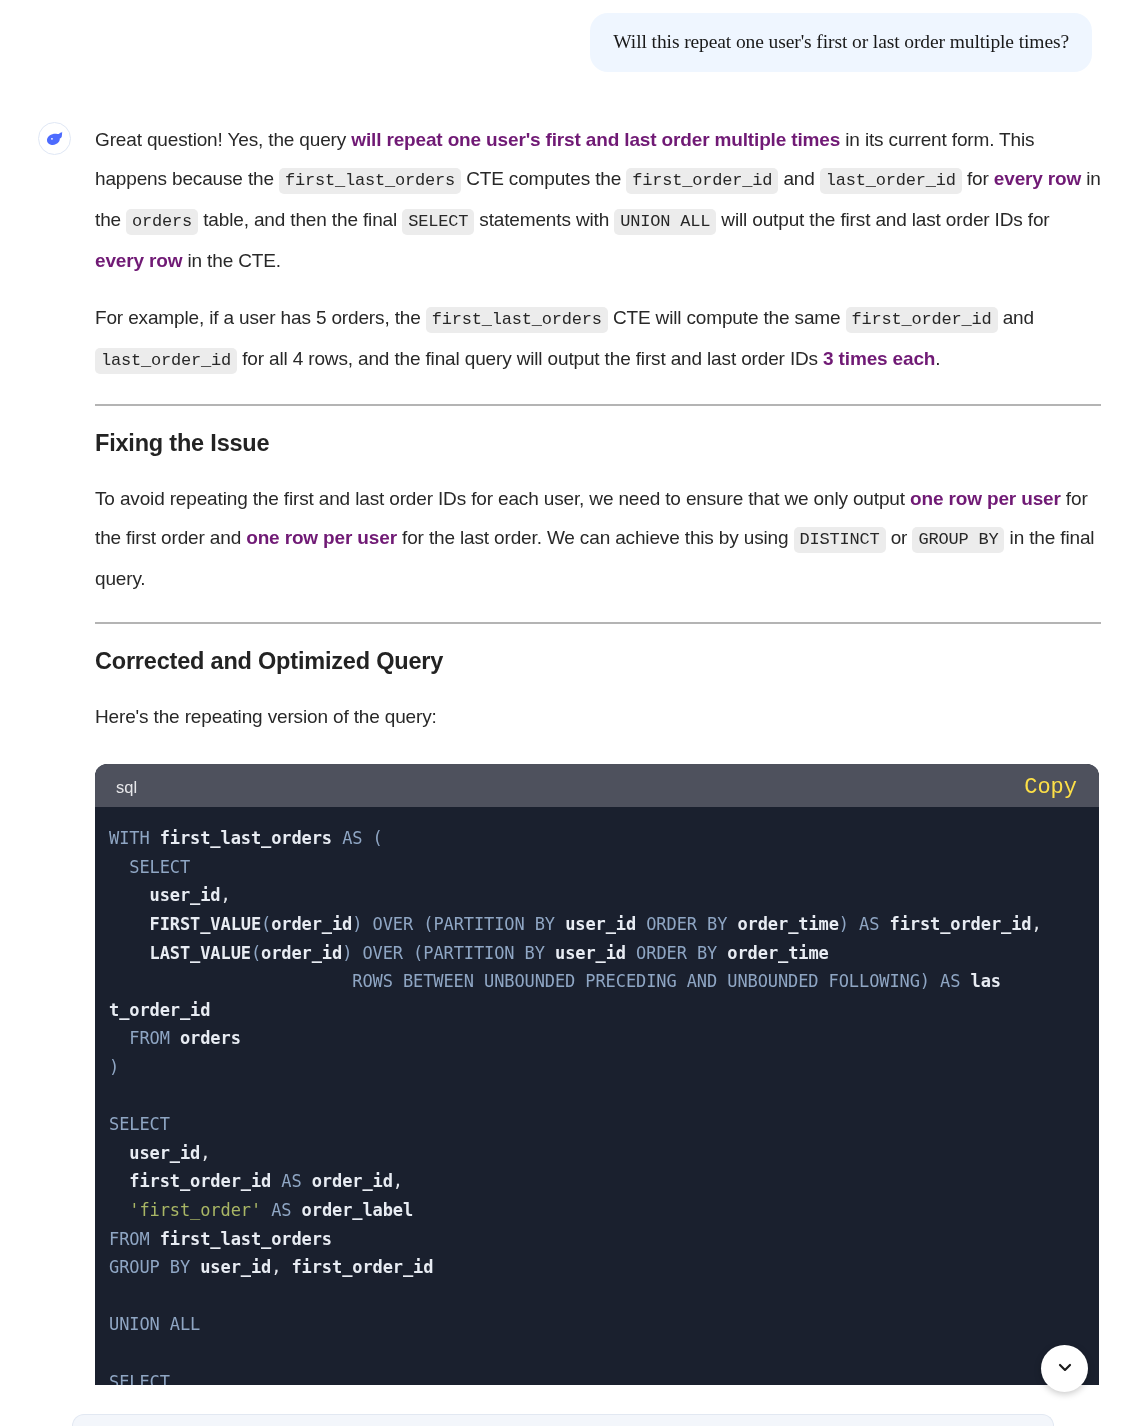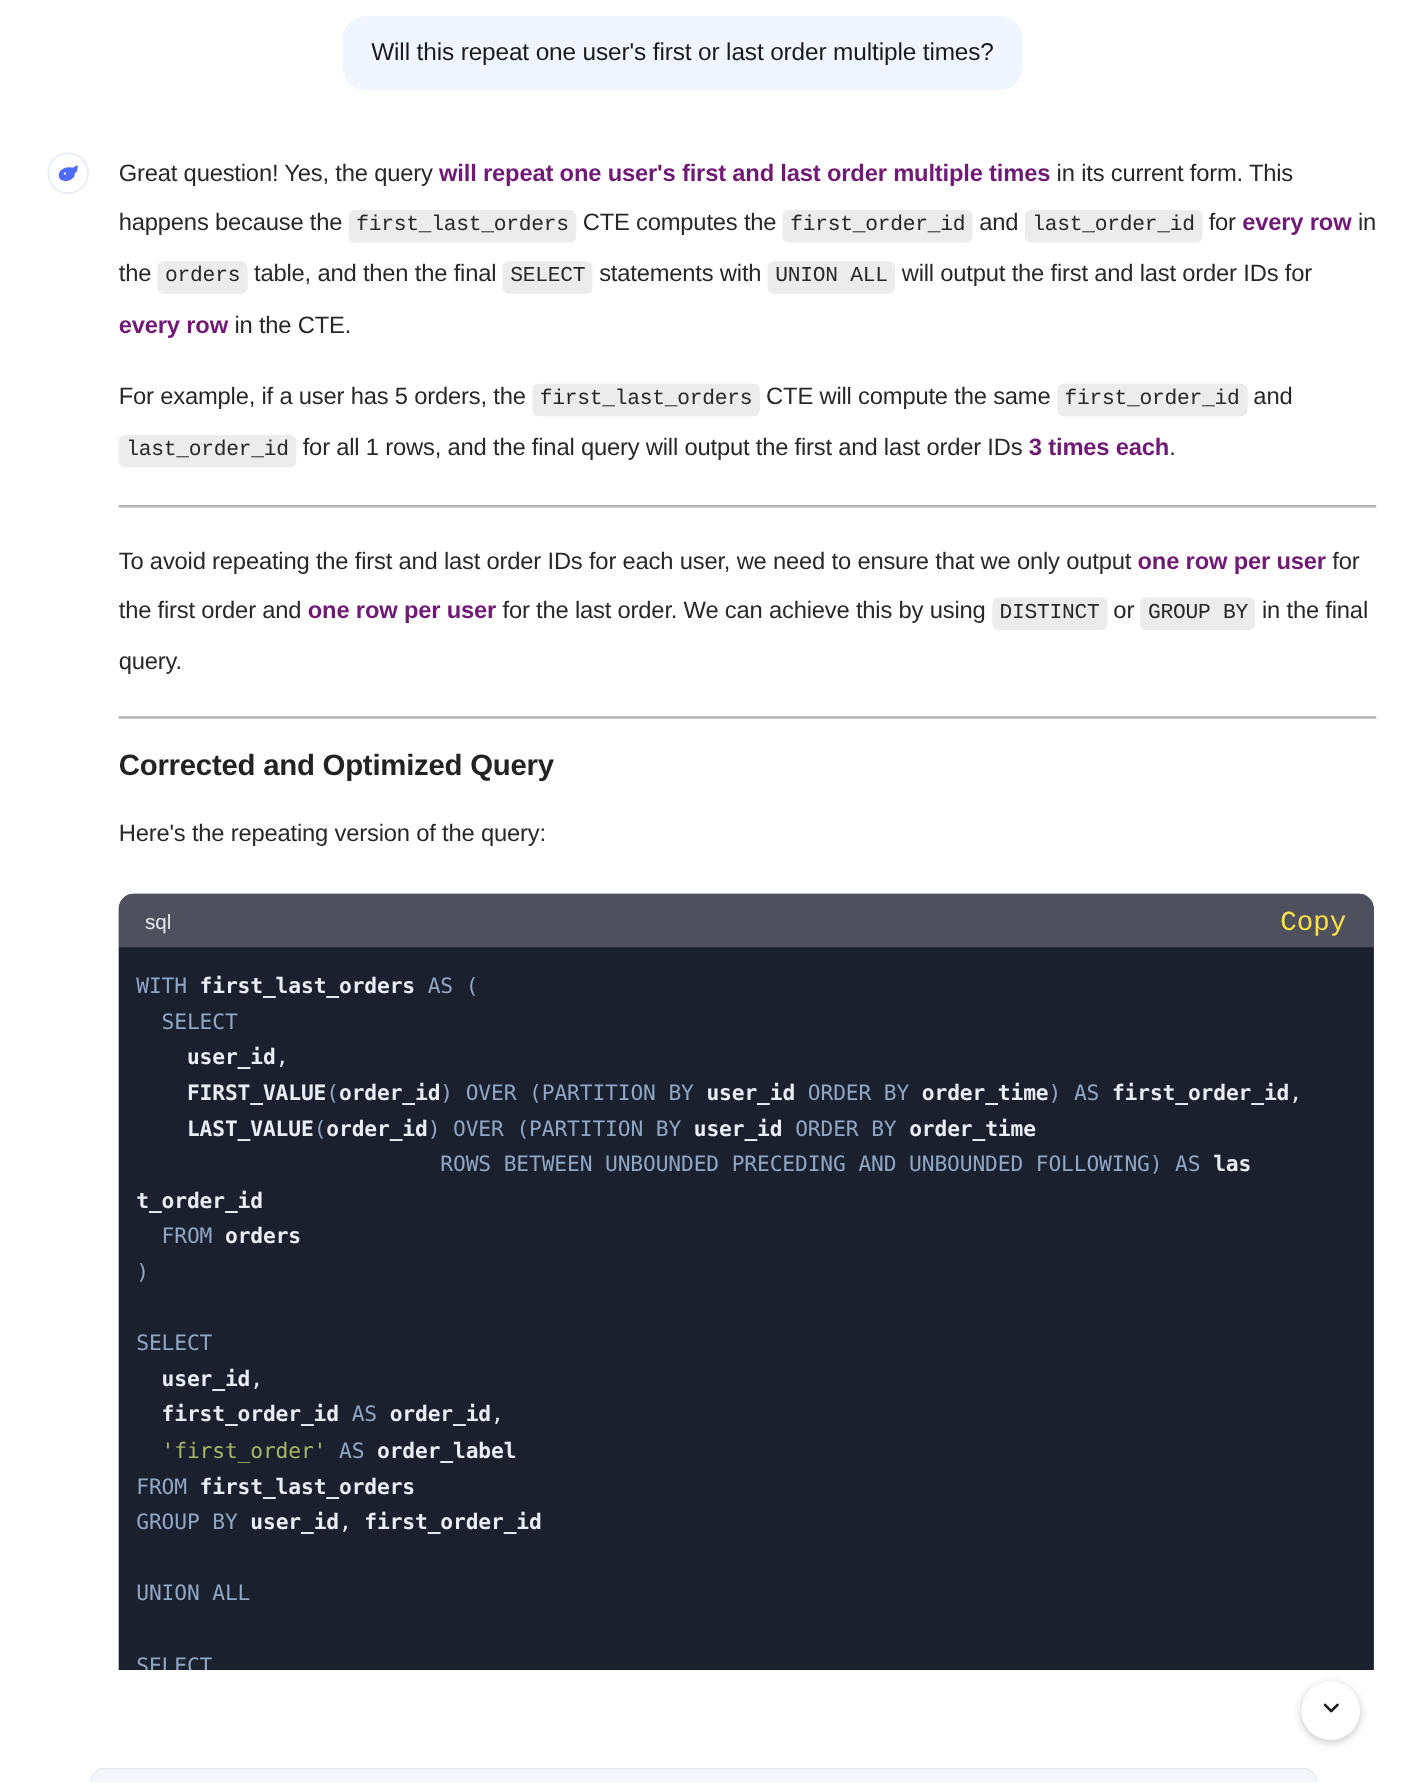--- a/index.html
+++ b/index.html
@@ -14,22 +14,23 @@
     position: relative;
     width: 1126px;
     height: 1426px;
     background: #ffffff;
     overflow: hidden;
   }
 
   
   .user-row {
     display: flex;
-    justify-content: center;
+    justify-content: flex-end;
     padding: 13px 34px 0 0;
+    font-family: Liberation Serif, serif;
   }
   .user-bubble {
     background: #eff6ff;
     color: #1a1a1a;
     border-radius: 18px;
     padding: 15px 23px 16px 23px;
     font-size: 19.5px;
     line-height: 1.45;
     max-width: 700px;
     letter-spacing: -0.1px;
@@ -194,25 +195,26 @@
       </span>
     </div>
 
     <div class="msg-body">
 
       <p class="para">
         <span>Great question! Yes, the query </span><b>will repeat one user's first and last order multiple times</b><span> in its current form. This happens because the </span><code class="ic">first_last_orders</code><span> CTE computes the </span><code class="ic">first_order_id</code><span> and </span><code class="ic">last_order_id</code><span> for </span><b>every row</b><span> in the </span><code class="ic">orders</code><span> table, and then the final </span><code class="ic">SELECT</code><span> statements with </span><code class="ic">UNION ALL</code><span> will output the first and last order IDs for </span><b>every row</b><span> in the CTE.</span>
       </p>
 
       <p class="para">
-        <span>For example, if a user has 5 orders, the </span><code class="ic">first_last_orders</code><span> CTE will compute the same </span><code class="ic">first_order_id</code><span> and </span><code class="ic">last_order_id</code><span> for all 1 rows, and the final query will output the first and last order IDs </span><b>3 times each</b><span>.</span>
+        <span>For example, if a user has 5 orders, the </span><code class="ic">first_last_orders</code><span> CTE will compute the same </span><code class="ic">first_order_id</code><span> and </span><code class="ic">last_order_id</code><span> for all 4 rows, and the final query will output the first and last order IDs </span><b>3 times each</b><span>.</span>
       </p>
 
       <hr class="rule">
 
+      <h3 class="section-title">Fixing the Issue</h3>
 
       <p class="para">
         <span>To avoid repeating the first and last order IDs for each user, we need to ensure that we only output </span><b>one row per user</b><span> for the first order and </span><b>one row per user</b><span> for the last order. We can achieve this by using </span><code class="ic">DISTINCT</code><span> or </span><code class="ic">GROUP BY</code><span> in the final query.</span>
       </p>
 
       <hr class="rule">
 
       <h3 class="section-title">Corrected and Optimized Query</h3>
 
       <p class="para">Here's the repeating version of the query:</p>

